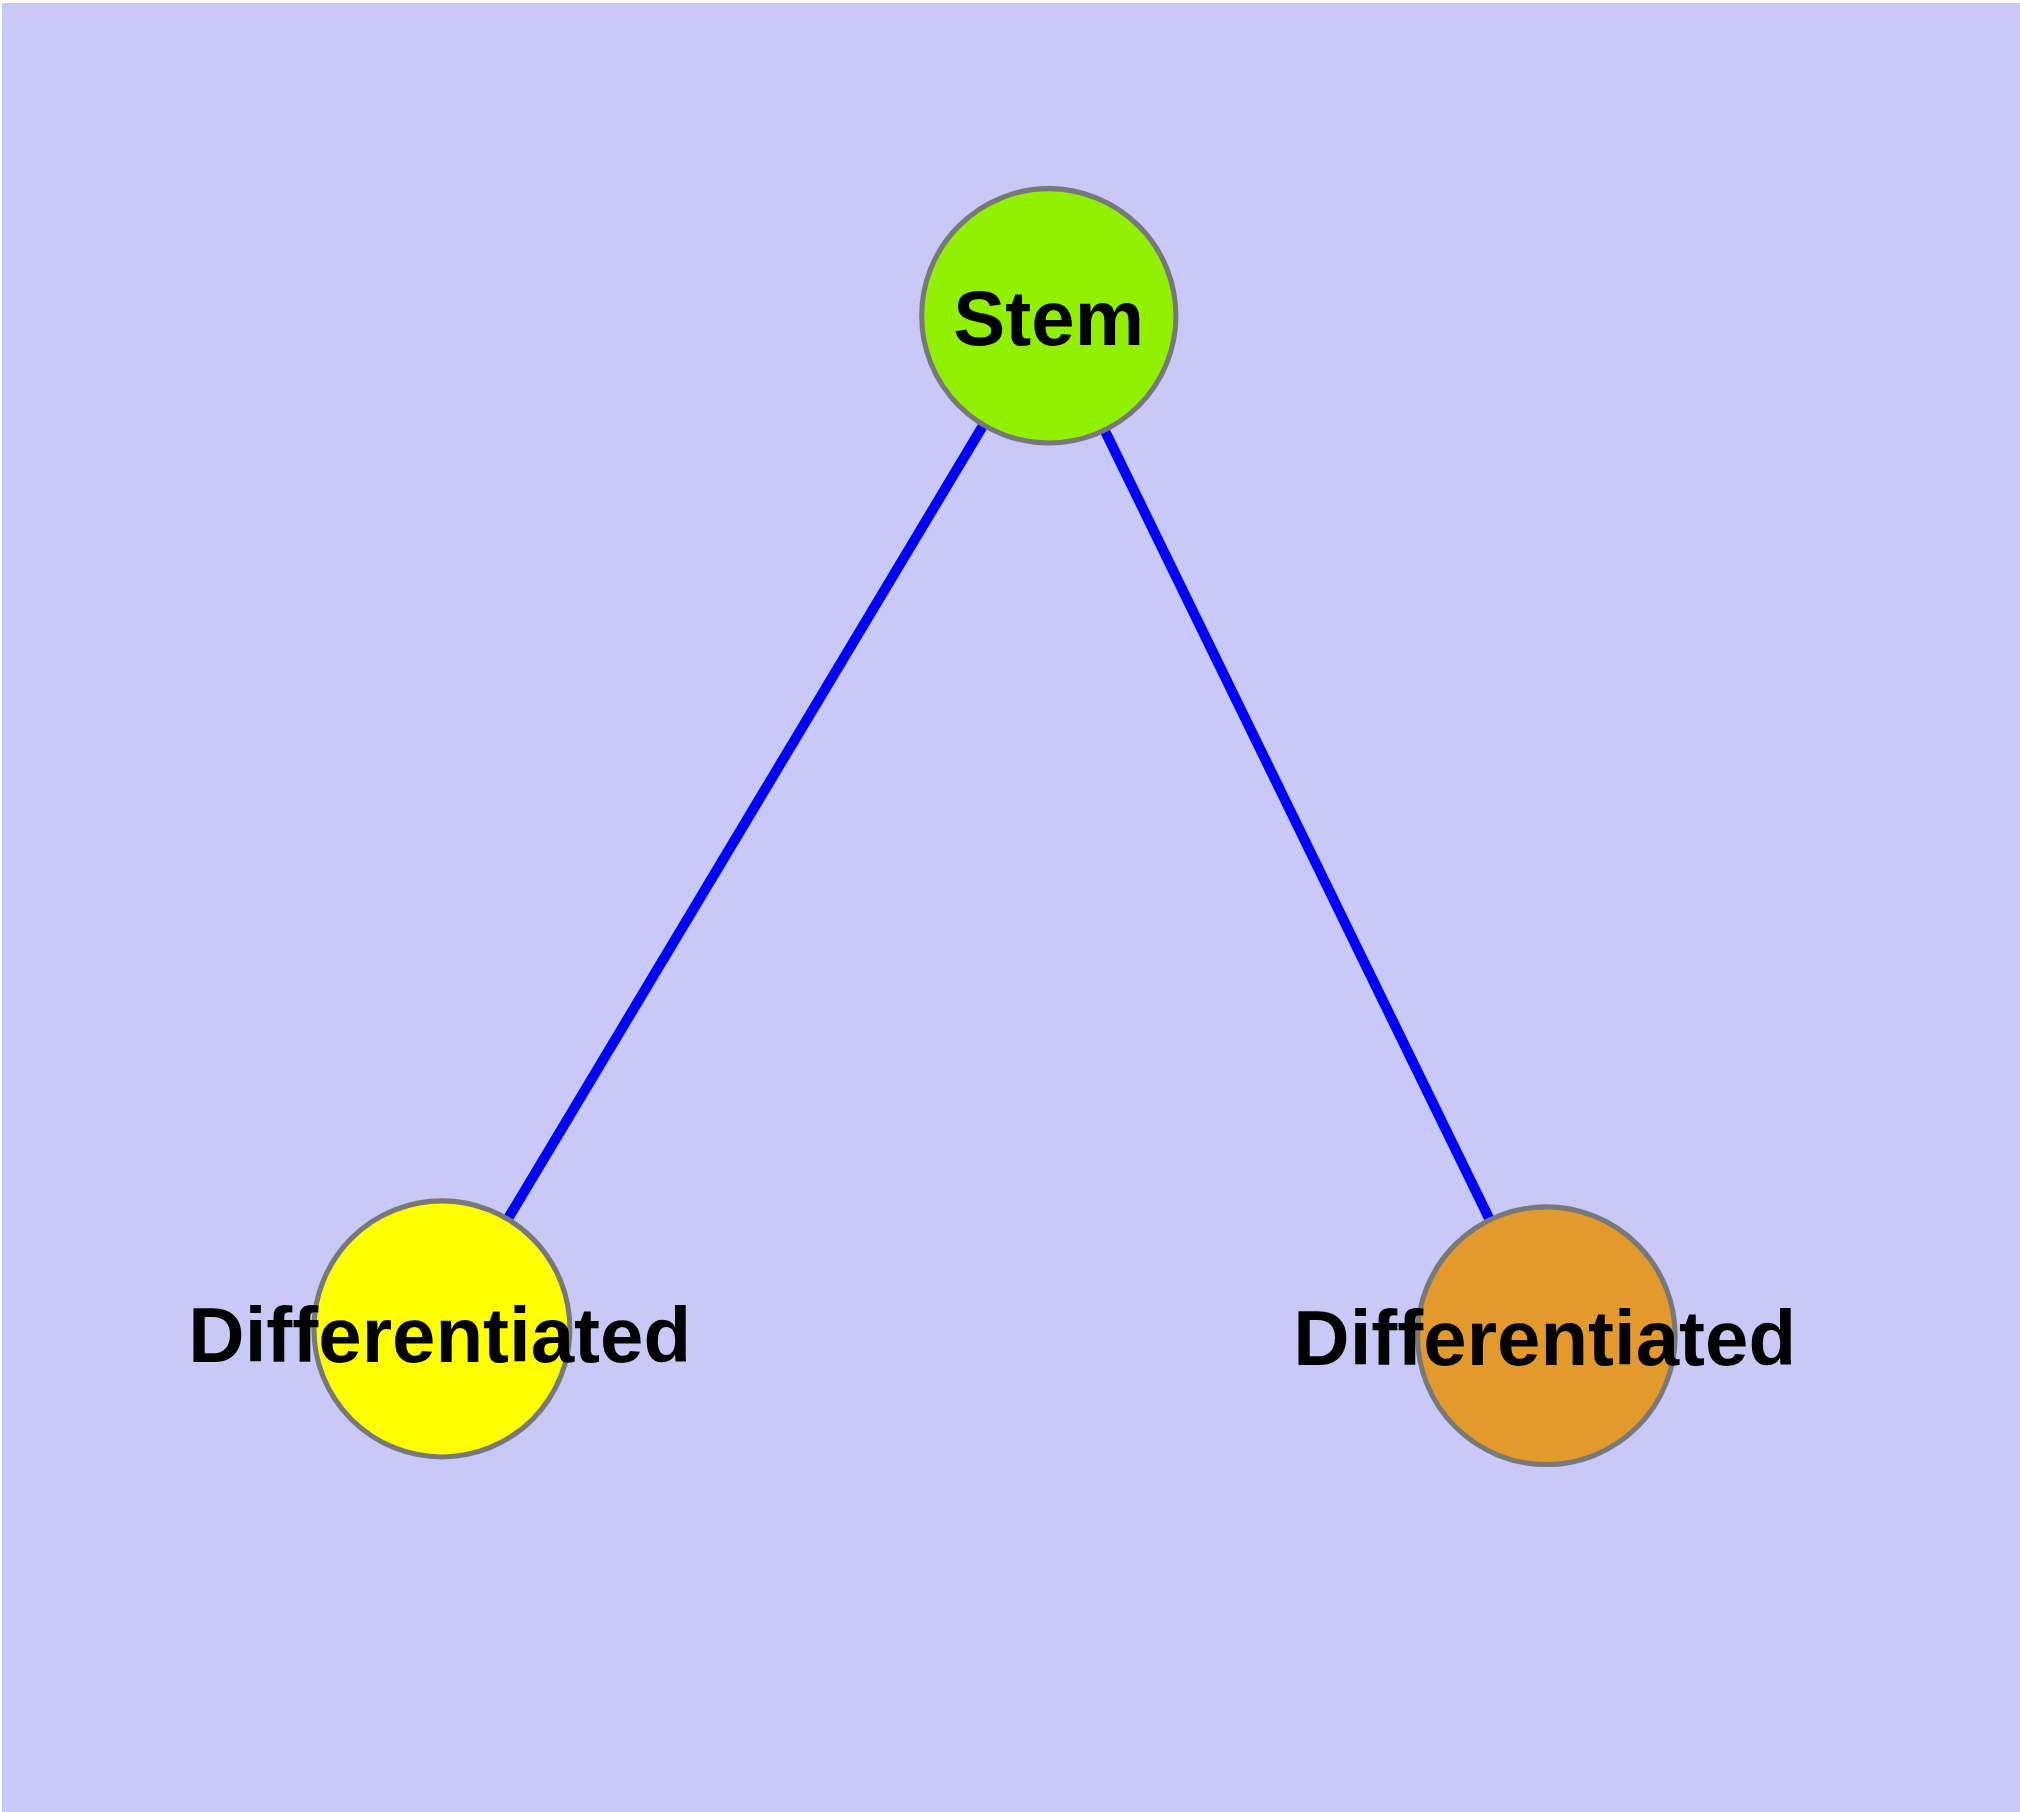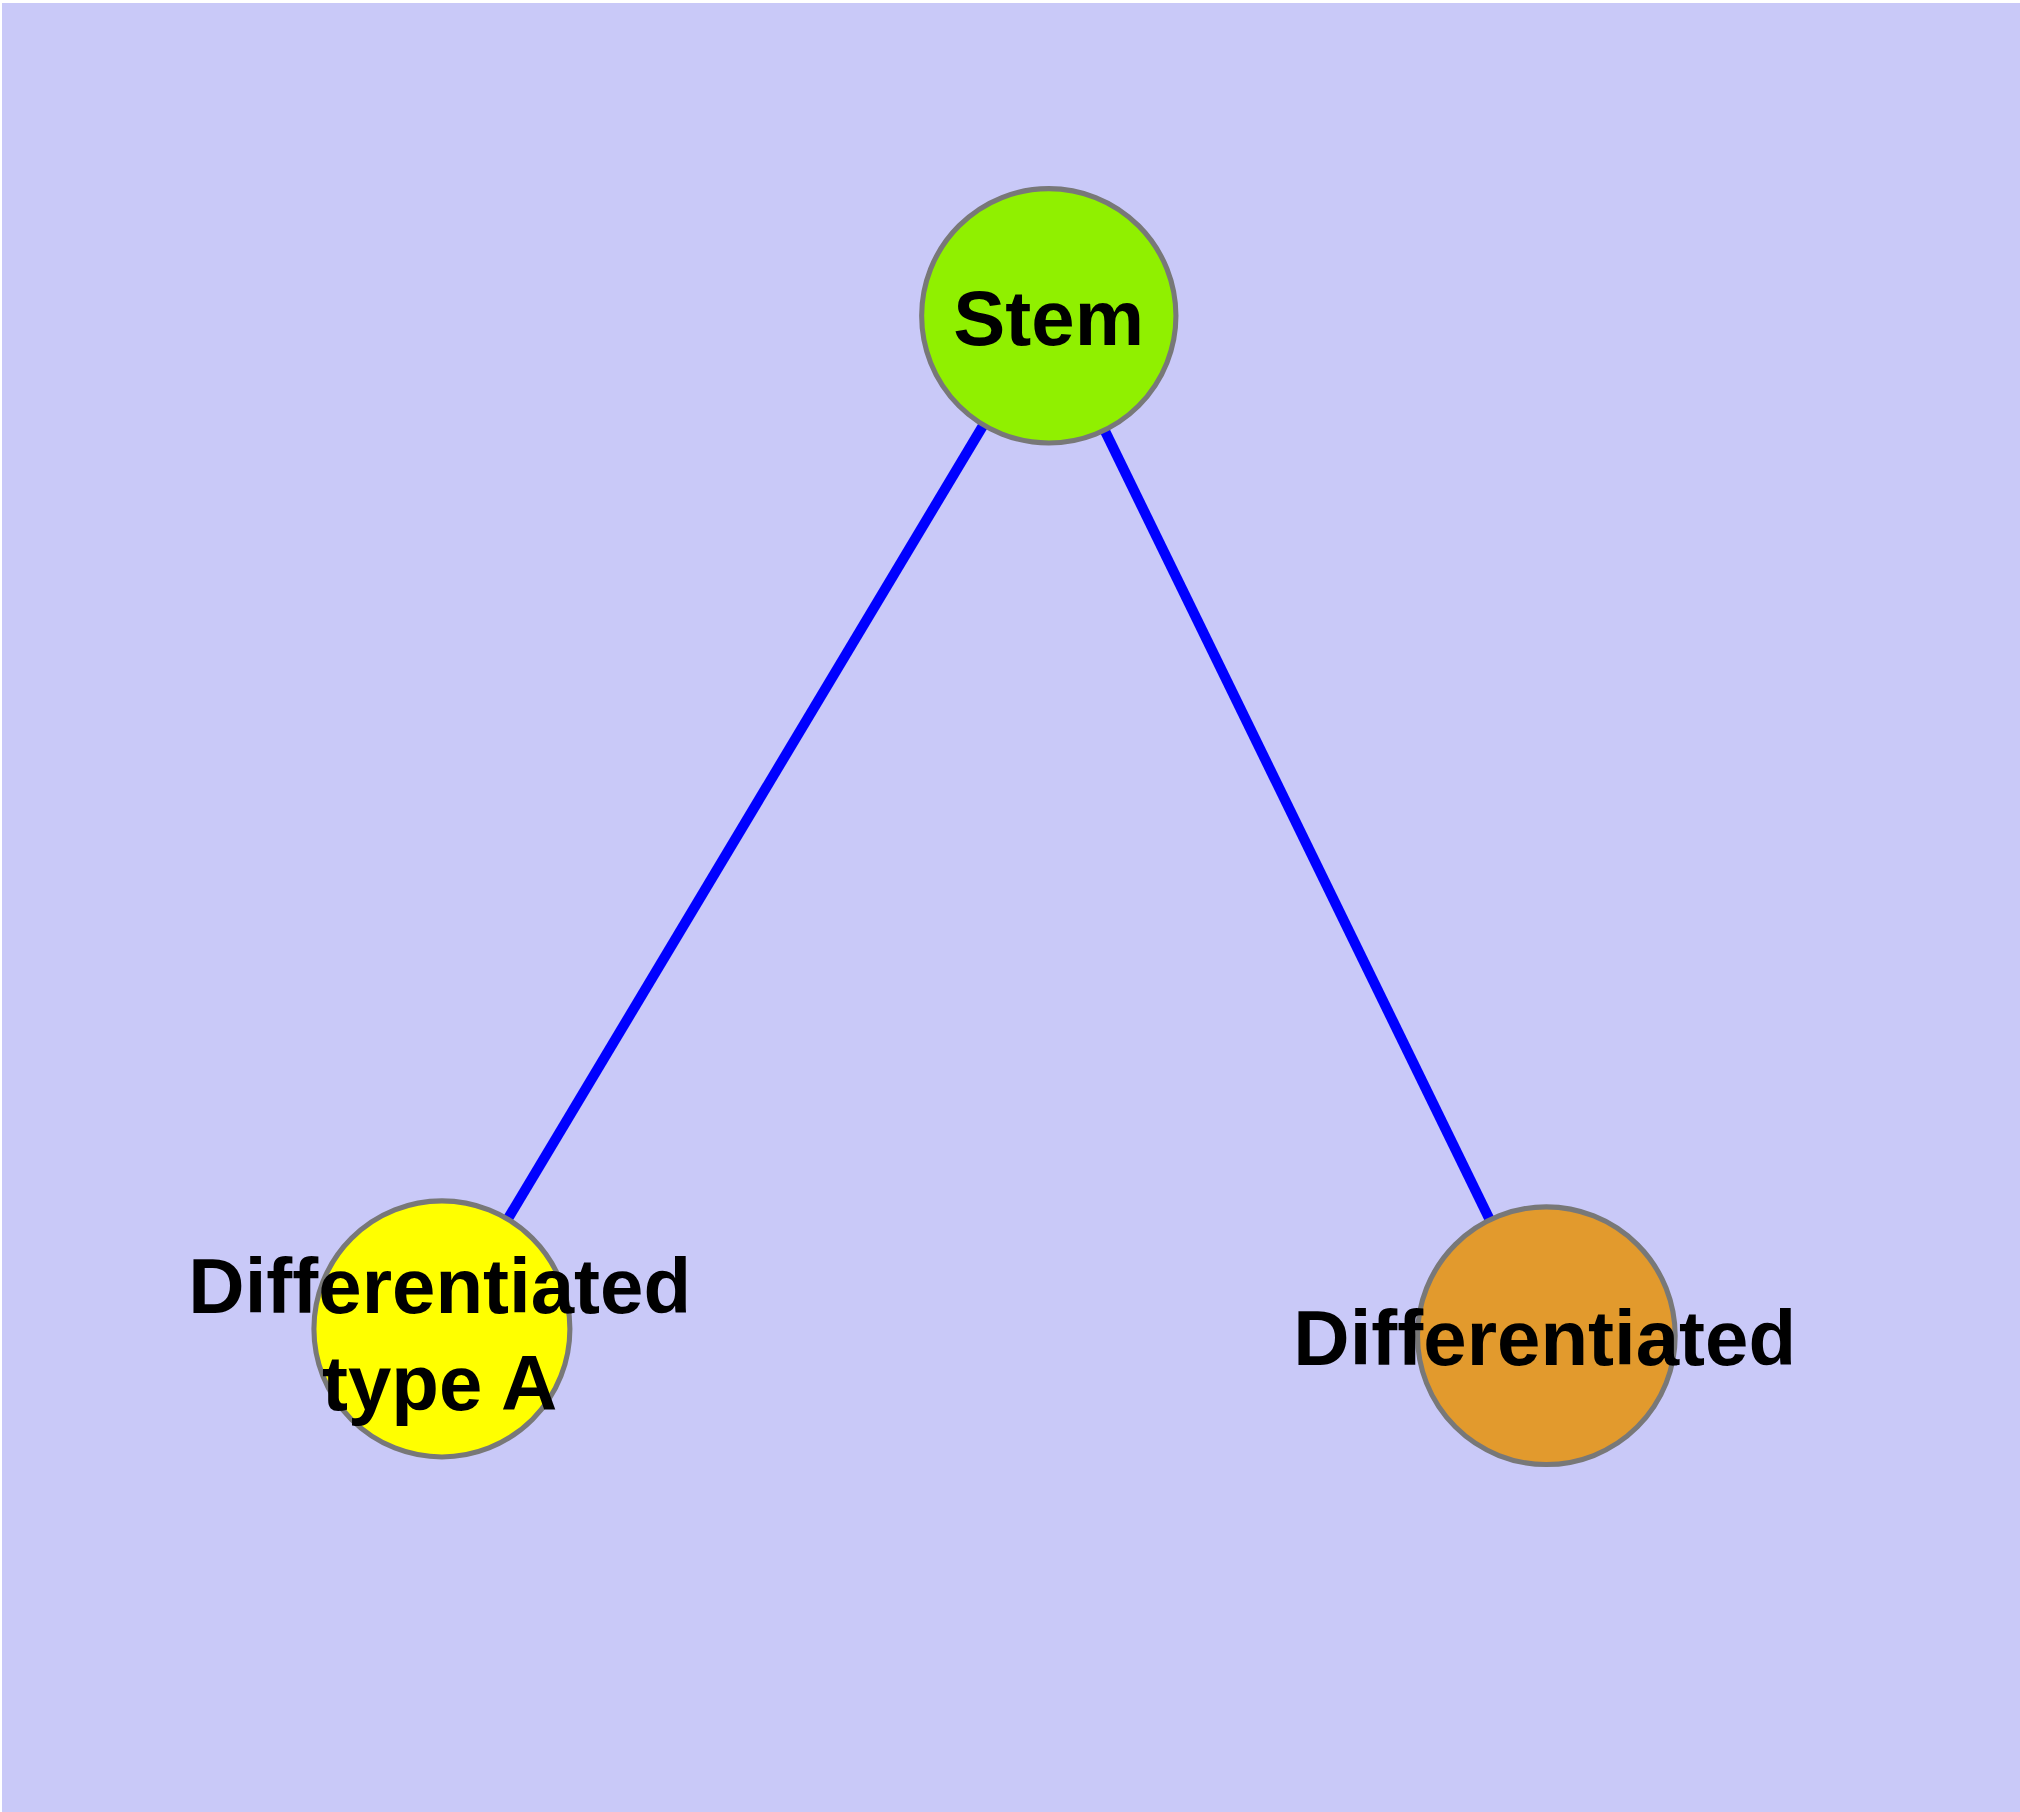--- a/index.html
+++ b/index.html
@@ -68,21 +68,20 @@
       <circle class="node" cx="519" cy="1564" r="151" fill="#FFFF00"></circle>
       <circle class="node" cx="1822" cy="1572" r="152" fill="#E29A2D"></circle>
     </svg>
 
     <div class="node-label" style="left:1047px; top:315px;">
       <div>Stem</div>
     </div>
 
     <div class="node-label" style="left:438px; top:1332px;">
       <div>Differentiated</div>
-      <div>type A</div>
     </div>
 
     <div class="node-label" style="left:1543px; top:1335px;">
       <div>Differentiated</div>
     </div>
 
   </div>
 </div>
 
 

